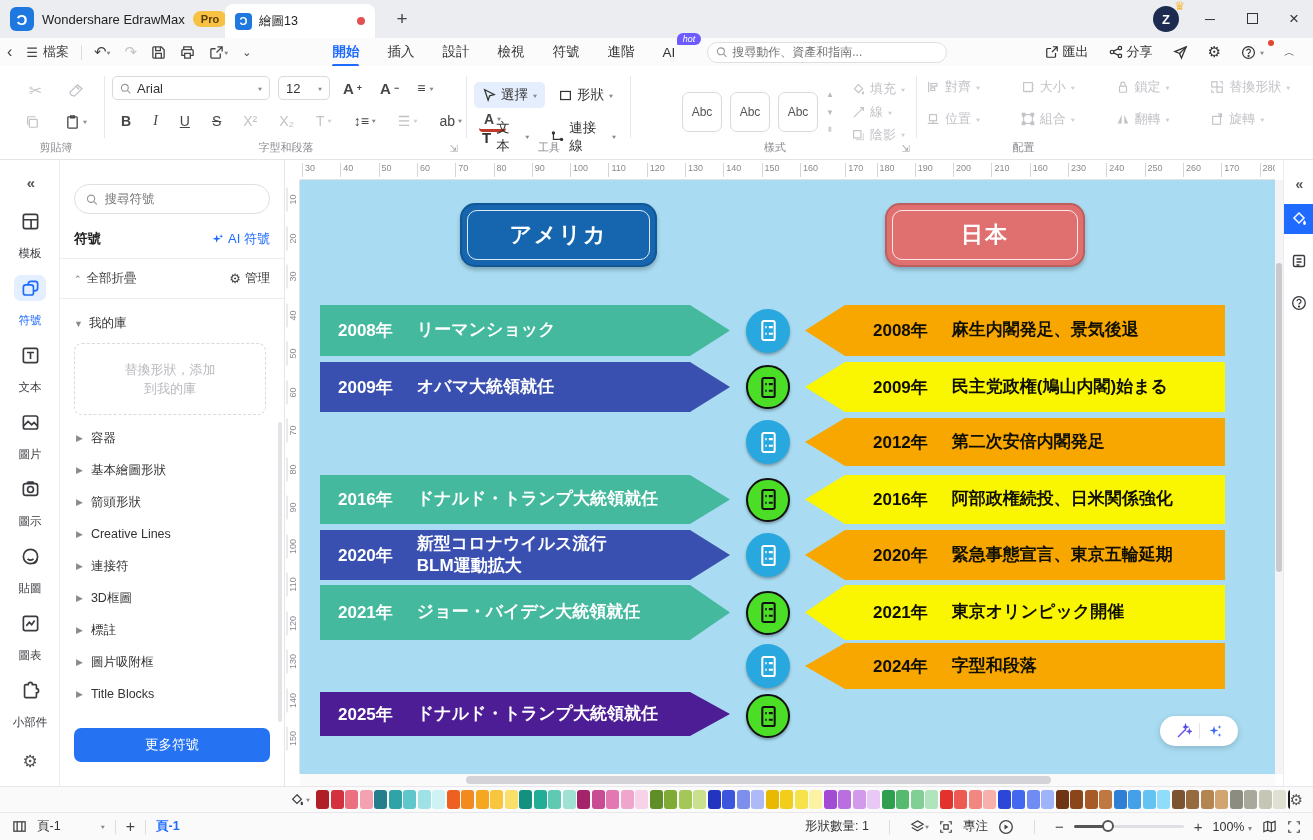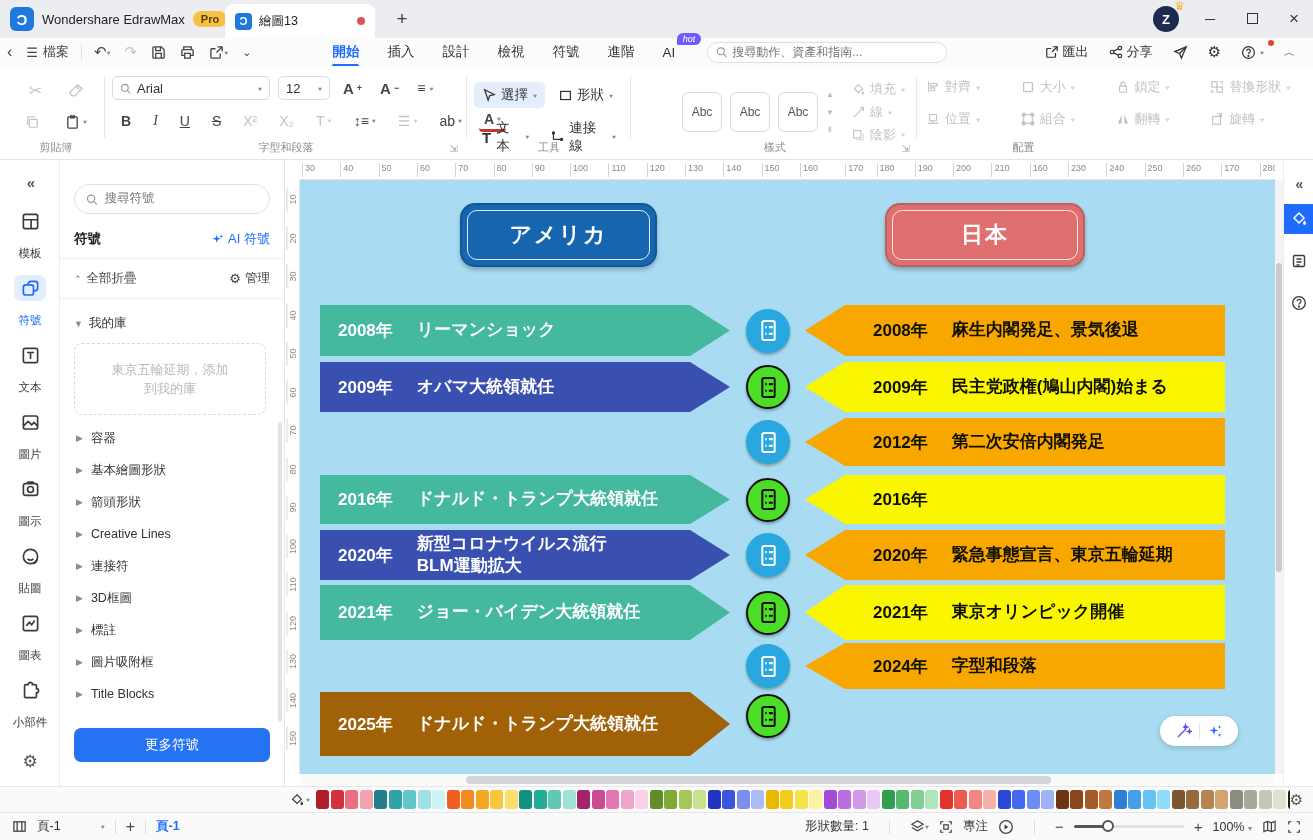--- a/index.html
+++ b/index.html
@@ -67,21 +67,21 @@
   .rail-item { position:absolute; left:0; width:60px; text-align:center; cursor:pointer; }
   .rail-item .ric { width:32px; height:26px; margin:0 auto; display:flex; align-items:center; justify-content:center; color:#3A3A40; border-radius:7px; }
   .rail-item.active .ric { background:#E3EEFE; color:#1F6BFF; }
   .rail-item .rlb { font-size:11.5px; color:#3A3A40; margin-top:12px; }
   .rail-item.active .rlb { color:#1F6BFF; }
   .rail-gear { position:absolute; bottom:14px; left:0; width:60px; text-align:center; color:#555; font-size:17px; }
 
   
   #panel { position:absolute; left:60px; top:160px; width:225px; height:626px; background:#fff; border-right:1px solid #E6E6EA; }
   .pn-search { position:absolute; left:14px; right:14px; top:24px; height:30px; border:1px solid #DFDFE3; border-radius:16px; display:flex; align-items:center; gap:7px; padding:0 11px; }
-  .pn-search input { border:none; outline:none; width:100%; font-size:12.5px; color:#7f1d1d; font-family:Liberation Mono, monospace; }
+  .pn-search input { border:none; outline:none; width:100%; font-size:12.5px; color:#7f1d1d; font-family:Liberation Serif, serif; }
   .pn-title-row { position:absolute; left:14px; right:14px; top:70px; display:flex; align-items:center; justify-content:space-between; }
   .pn-title { font-size:13.5px; font-weight:bold; color:#222; }
   .pn-ai { font-size:13px; color:#1F6BFF; display:flex; align-items:center; gap:4px; }
   .pn-hr { position:absolute; left:0; right:0; height:1px; background:#EDEDF0; }
   .pn-row2 { position:absolute; left:14px; right:14px; top:110px; display:flex; align-items:center; justify-content:space-between; font-size:12.5px; color:#444; }
   .pn-mylib { position:absolute; left:14px; top:155px; font-size:12.5px; color:#333; display:flex; gap:6px; align-items:center; }
   .drop-box { position:absolute; left:14px; right:18px; top:183px; height:72px; border:1.5px dashed #D9D9DE; border-radius:8px; display:flex; flex-direction:column; align-items:center; justify-content:center; color:#B9B9BF; font-size:13px; line-height:1.5; }
   #lib-list { position:absolute; left:0; right:8px; top:262px; }
   .lib-item { height:32px; display:flex; align-items:center; gap:8px; padding-left:16px; font-size:12.5px; color:#333; cursor:pointer; }
   .lib-arrow { color:#8a8a90; font-size:9px; }
@@ -579,21 +579,21 @@
       <span style="font-size:13px">⚙</span>
       <span>管理</span>
     </span>
   </div>
   <div class="pn-hr" style="top:138px"></div>
   <div class="pn-mylib">
     <span class="lib-arrow">▼</span>
     <span>我的庫</span>
   </div>
   <div class="drop-box">
-    <span>東京五輪延期，添加</span>
+    <span>替換形狀，添加</span>
     <span>到我的庫</span>
   </div>
   <div id="lib-list">
       <div class="lib-item">
         <span class="lib-arrow">▶</span>
         <span>容器</span>
       </div>
       <div class="lib-item">
         <span class="lib-arrow">▶</span>
         <span>基本繪圖形狀</span>
@@ -735,20 +735,23 @@
         </span>
       </div>
       <div class="tl-icon green" style="left: 446px; top: 297.5px; background: rgb(76, 222, 38);">
         <svg viewBox="0 0 24 24" width="27" height="27" fill="none" stroke="currentColor" stroke-width="1.8">
           <rect x="6.5" y="3.5" width="11" height="17" rx="1.5"></rect>
           <path d="M9.1 9h1.3M12.3 9h3.5M9.1 14.8h1.3M12.3 14.8h3.5"></path>
         </svg>
       </div>
       <div class="tl-arrow tl-right" style="left: 505px; top: 295px; width: 420px; height: 49px; background: rgb(250, 245, 0);">
         <span class="tl-year">2016年</span>
+        <span class="tl-lines">
+          <span>阿部政権続投、日米関係強化</span>
+        </span>
       </div>
       <div class="tl-arrow tl-left" style="left: 20px; top: 350px; width: 410px; height: 50px; background: rgb(58, 80, 176);">
         <span class="tl-year">2020年</span>
         <span class="tl-lines">
           <span>新型コロナウイルス流行</span>
           <span>BLM運動拡大</span>
         </span>
       </div>
       <div class="tl-icon blue" style="left: 446px; top: 353px; background: rgb(41, 168, 224);">
         <svg viewBox="0 0 24 24" width="27" height="27" fill="none" stroke="currentColor" stroke-width="1.8">
@@ -785,21 +788,21 @@
           <rect x="6.5" y="3.5" width="11" height="17" rx="1.5"></rect>
           <path d="M9.1 9h1.3M12.3 9h3.5M9.1 14.8h1.3M12.3 14.8h3.5"></path>
         </svg>
       </div>
       <div class="tl-arrow tl-right" style="left: 505px; top: 463px; width: 420px; height: 46px; background: rgb(248, 166, 0);">
         <span class="tl-year">2024年</span>
         <span class="tl-lines">
           <span>字型和段落</span>
         </span>
       </div>
-      <div class="tl-arrow tl-left" style="left: 20px; top: 512px; width: 410px; height: 64px; background: #a16207;">
+      <div class="tl-arrow tl-left" style="left: 20px; top: 512px; width: 410px; height: 44px; background: #4c1d95;">
         <span class="tl-year">2025年</span>
         <span class="tl-lines">
           <span>ドナルド・トランプ大統領就任</span>
         </span>
       </div>
       <div class="tl-icon green" style="left: 446px; top: 514px; background: rgb(76, 222, 38);">
         <svg viewBox="0 0 24 24" width="27" height="27" fill="none" stroke="currentColor" stroke-width="1.8">
           <rect x="6.5" y="3.5" width="11" height="17" rx="1.5"></rect>
           <path d="M9.1 9h1.3M12.3 9h3.5M9.1 14.8h1.3M12.3 14.8h3.5"></path>
         </svg>

